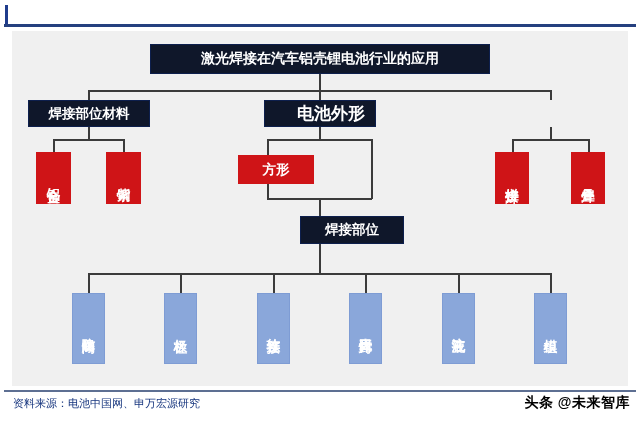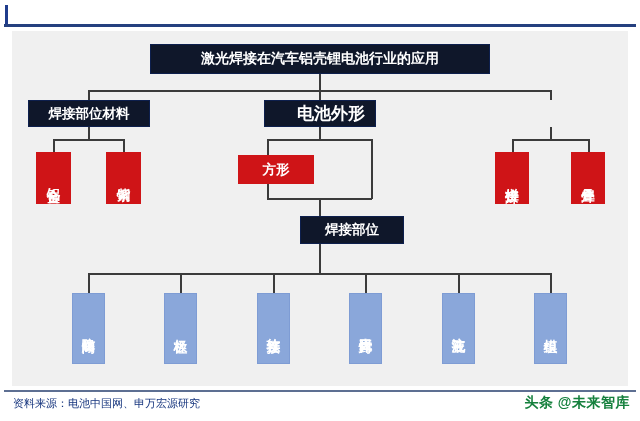--- a/index.html
+++ b/index.html
@@ -40,21 +40,21 @@
   .footer-rule{
     position:absolute;left:4px;top:390px;width:632px;height:2px;
     background:#5d6f92;
   }
   .footer-src{
     position:absolute;left:13px;top:394px;
     font-size:11px;color:#16357e;white-space:nowrap;line-height:18px;font-family:Liberation Serif, serif;
   }
   .watermark{
     position:absolute;right:10px;top:392px;
-    font-size:14px;color:#15803d;font-weight:bold;
+    font-size:14px;color:#000000;font-weight:bold;
     white-space:nowrap;line-height:20px;letter-spacing:0.5px;
   }
 
   
   .node{
     position:absolute;box-sizing:border-box;
     display:flex;align-items:center;justify-content:center;
     text-align:center;color:#ffffff;font-weight:bold;
     line-height:1.12;
   }

